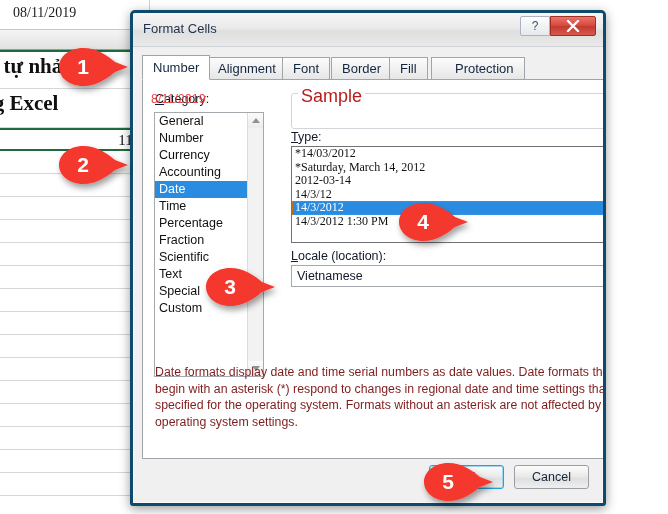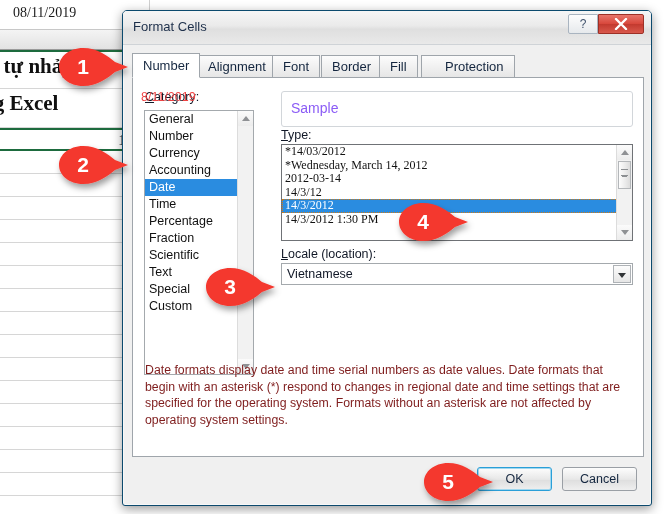--- a/index.html
+++ b/index.html
@@ -74,24 +74,24 @@
     right: 4px; top: 2px;
     white-space: nowrap;
     font-family: "Liberation Serif", serif;
     font-size: 15px;
     color: #101010;
   }
 
   
   #dialog {
     position: absolute;
-    left: 122px; top: 10px;
-    width: 530px; height: 496px;
+    left: 130px; top: 10px;
+    width: 476px; height: 496px;
     background: #f0f0f0;
-    border: 1px solid #0c4a6e;
+    border: 3px solid #0c4a6e;
     border-radius: 5px 5px 3px 3px;
     box-shadow: 0 3px 11px rgba(0,0,0,0.40), 0 0 0 1px rgba(255,255,255,0.55) inset;
     box-sizing: border-box;
     overflow: hidden;
   }
   .titlebar {
     position: absolute;
     left: 0; top: 0;
     width: 100%; height: 34px;
     background: linear-gradient(#f6f6f6 0%, #eaeaea 45%, #dfdfdf 55%, #e9e9e9 100%);
@@ -244,23 +244,22 @@
     width: 352px; height: 36px;
     border: 1px solid #d2d6da;
     border-radius: 3px;
     box-sizing: border-box;
   }
   #sample-group .legend {
     position: absolute;
     left: 6px; top: -8px;
     background: #ffffff;
     padding: 0 3px;
-    font-size: 14px;
-    color: #8b5cf6;
-    margin-top: 16px;
+    font-size: 18px;
+    color: #b91c1c;
   }
   #sample-value {
     position: absolute;
     left: 8px; top: 12px;
     font-size: 12.5px;
     color: #ef4444;
   }
 
   
   #type-list {
@@ -467,21 +466,21 @@
 
     <div id="sample-group">
       <span class="legend">Sample</span>
     </div>
     <span id="sample-value">8/11/2019</span>
 
     <span class="lbl" style="left:148px; top:50px;"><u>T</u>ype:</span>
 
     <div id="type-list">
       <div class="opt">*14/03/2012</div>
-      <div class="opt">*Wednesday, March 14, 2012</div>
+      <div class="opt">*Saturday, March 14, 2012</div>
       <div class="opt">2012-03-14</div>
       <div class="opt">14/3/12</div>
       <div class="opt sel">14/3/2012</div>
       <div class="opt">14/3/2012 1:30 PM</div>
 
       <div class="vscroll">
         <div class="arw up">
             <i></i>
           </div>
         <div class="thumb" style="top:16px; height:28px;"></div>

